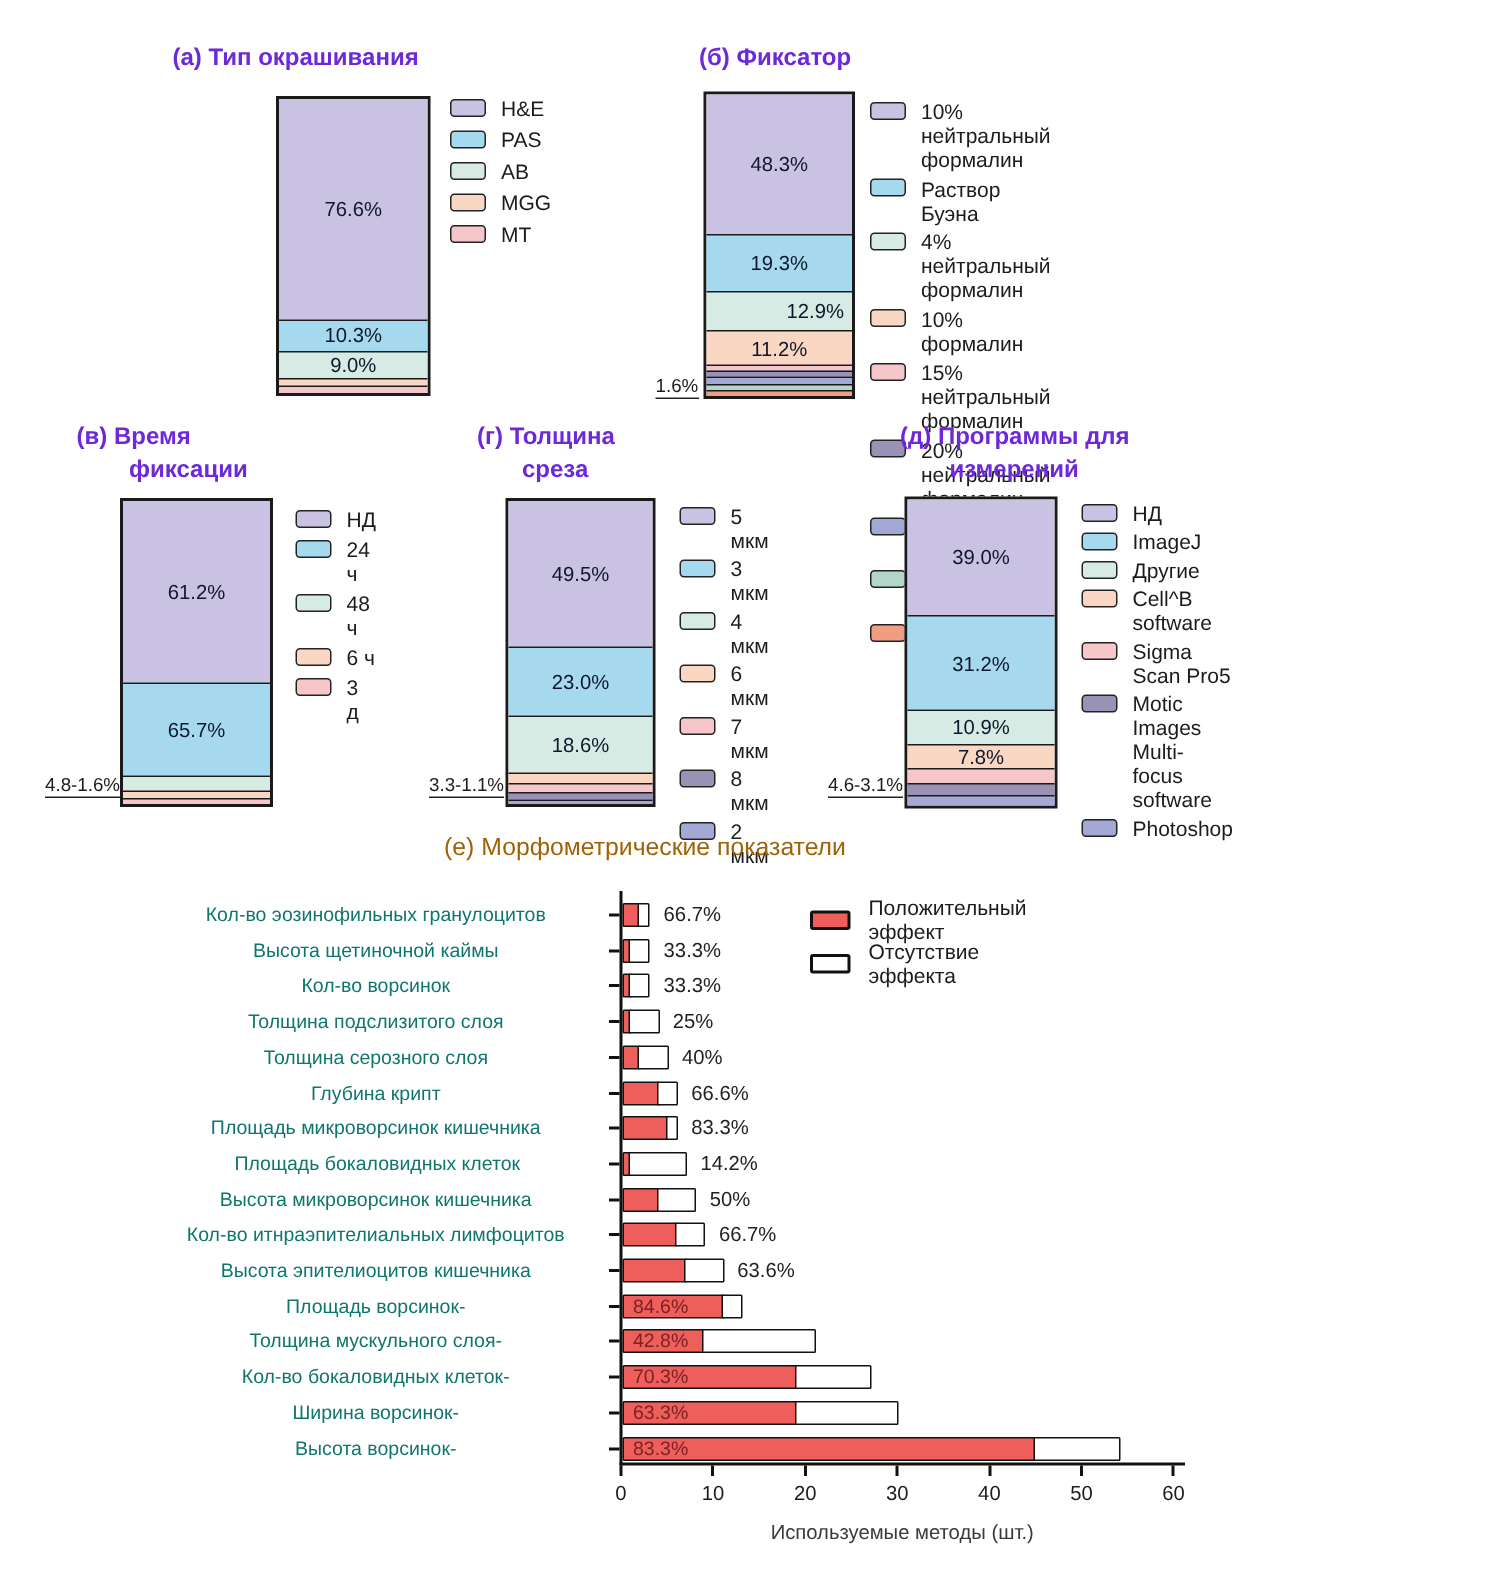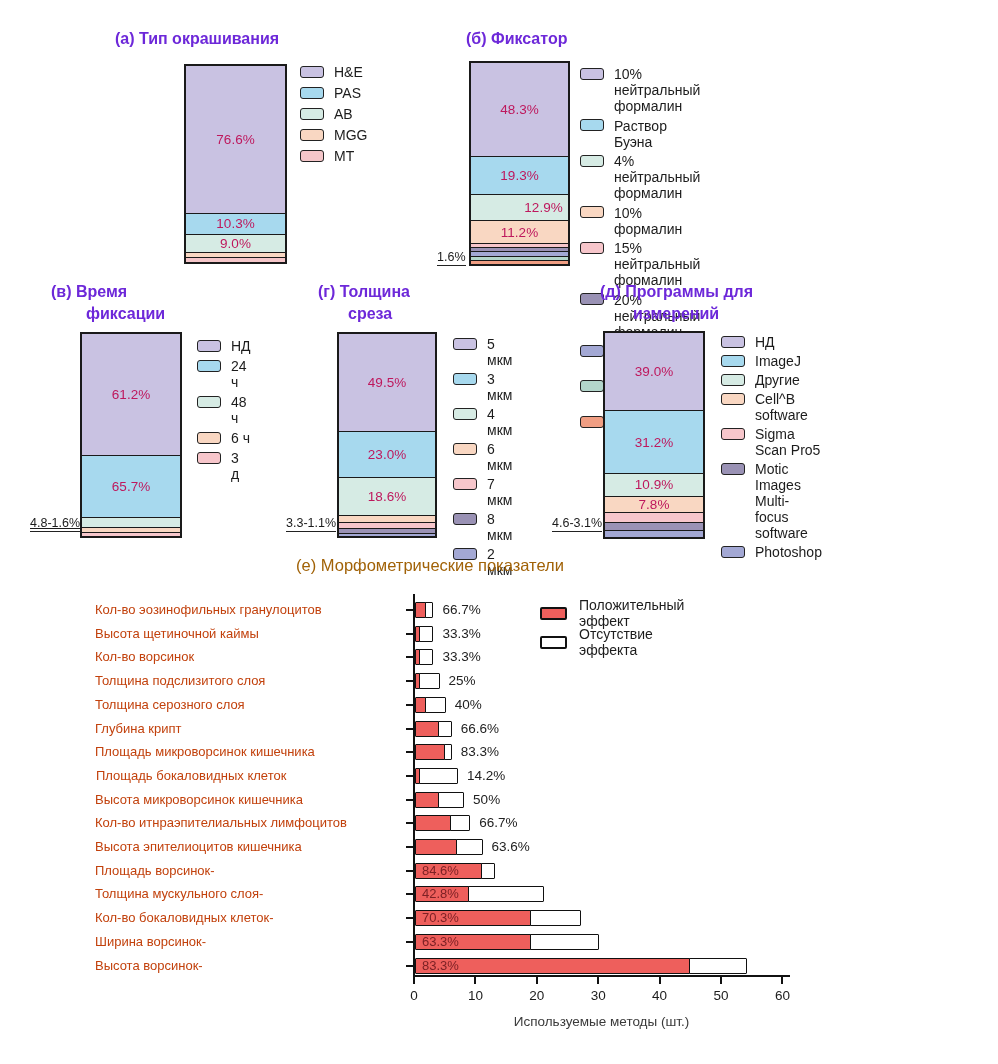--- a/index.html
+++ b/index.html
@@ -4,56 +4,56 @@
 <style>
   * { margin:0; padding:0; box-sizing:border-box; }
   body { background:#fff; font-family:"Liberation Sans","DejaVu Sans",sans-serif; color:#1c1c1c; }
   .page { position:relative; width:998px; height:1064px; background:#ffffff; overflow:hidden; }
   .panel, .chart { position:absolute; left:0; top:0; width:0; height:0; overflow:visible; }
 
   .panel-title { position:absolute; font-size:16px; line-height:22px; color:#6d28d9; white-space:nowrap; }
   .bar-stack { position:absolute; display:flex; flex-direction:column; border:2px solid #1a1a1a; background:#fff; }
   .seg { position:relative; flex-basis:0; min-height:2.4px; display:flex; align-items:center; justify-content:center; }
   .seg + .seg { border-top:1px solid #1a1a1a; }
-  .seg-label { font-size:13.5px; color:#be185d; }
+  .seg-label { font-size:13.5px; color:#0f172a; }
   .legend { position:absolute; list-style:none; }
   .lg-item { display:flex; align-items:flex-start; line-height:16px; font-size:14px; color:#1c1c1c; }
   .swatch { width:24px; height:12px; border:1.5px solid #222; border-radius:3px; margin-right:10px; flex-shrink:0; margin-top:1.5px; }
   .lg-text { display:block; }
   .side-label { position:absolute; font-size:12.5px; color:#1c1c1c; border-bottom:1.5px solid #222; padding-bottom:1px; white-space:nowrap; }
 
   .pt-a { left:115px; top:28px; }
   .bar-a { left:184px; top:64px; width:103px; height:200px; }
   .lg-a { left:300px; top:64px; } .lg-a .lg-item { margin-bottom:5px; }
 
   .pt-b { left:466px; top:28px; }
   .bar-b { left:469px; top:61px; width:101px; height:205px; }
   .lg-b { left:580px; top:66px; } .lg-b .lg-item { margin-bottom:3.5px; }
   .sl-b { left:437px; top:250px; }
 
   .pt-v { left:51px; top:281px; } .pt-v .tline.cont { padding-left:35px; }
   .bar-v { left:80px; top:332px; width:102px; height:206px; }
   .lg-v { left:197px; top:338px; } .lg-v .lg-item { margin-bottom:4px; }
-  .sl-v { left:30px; top:516px;text-decoration:underline; }
+  .sl-v { left:30px; top:516px; }
 
   .pt-g { left:318px; top:281px; } .pt-g .tline.cont { padding-left:30px; }
   .bar-g { left:337px; top:332px; width:100px; height:206px; }
   .lg-g { left:453px; top:336px; } .lg-g .lg-item { margin-bottom:3px; }
   .sl-g { left:286px; top:516px; }
 
   .pt-d { left:600px; top:281px; } .pt-d .tline.cont { padding-left:33px; }
   .bar-d { left:603px; top:331px; width:102px; height:208px; }
   .lg-d { left:721px; top:334px; } .lg-d .lg-item { margin-bottom:3px; }
   .lg-d .lg-text { max-width:205px; }
   .sl-d { left:552px; top:516px; }
 
   .chart-title { position:absolute; left:170px; top:556px; width:520px; text-align:center; font-size:16.5px; color:#a16207; }
   .axis-y { position:absolute; left:413px; top:594px; width:2.2px; height:383px; background:#111; }
   .axis-x { position:absolute; left:413px; top:975px; width:377px; height:2.2px; background:#111; }
-  .cat-label { position:absolute; width:311px; text-align:left; font-size:13px; line-height:18px; white-space:nowrap; color:#c2410c; }
+  .cat-label { position:absolute; width:311px; text-align:center; font-size:13px; line-height:18px; white-space:nowrap; color:#0f766e; }
   .ytick { position:absolute; width:7px; height:2px; background:#111; }
   .hbar { position:absolute; height:16px; border:1.8px solid #111; border-radius:1px; background:#fff; }
   .pct { position:absolute; font-size:13.5px; line-height:18px; color:#222; white-space:nowrap; }
   .pct.inside { color:#7d2125; font-size:13px; }
   .xtick { position:absolute; width:2px; height:7px; background:#111; }
   .xnum { position:absolute; width:44px; text-align:center; font-size:13.5px; color:#1c1c1c; }
   .xlabel { position:absolute; left:413px; top:1014px; width:377px; text-align:center; font-size:13.5px; color:#3a3a3a; }
   .clg-item { position:absolute; display:flex; align-items:center; font-size:14px; color:#1c1c1c; }
   .clg-swatch { width:27px; height:13px; border:2px solid #111; border-radius:2px; margin-right:12px; flex-shrink:0; }
 </style>

